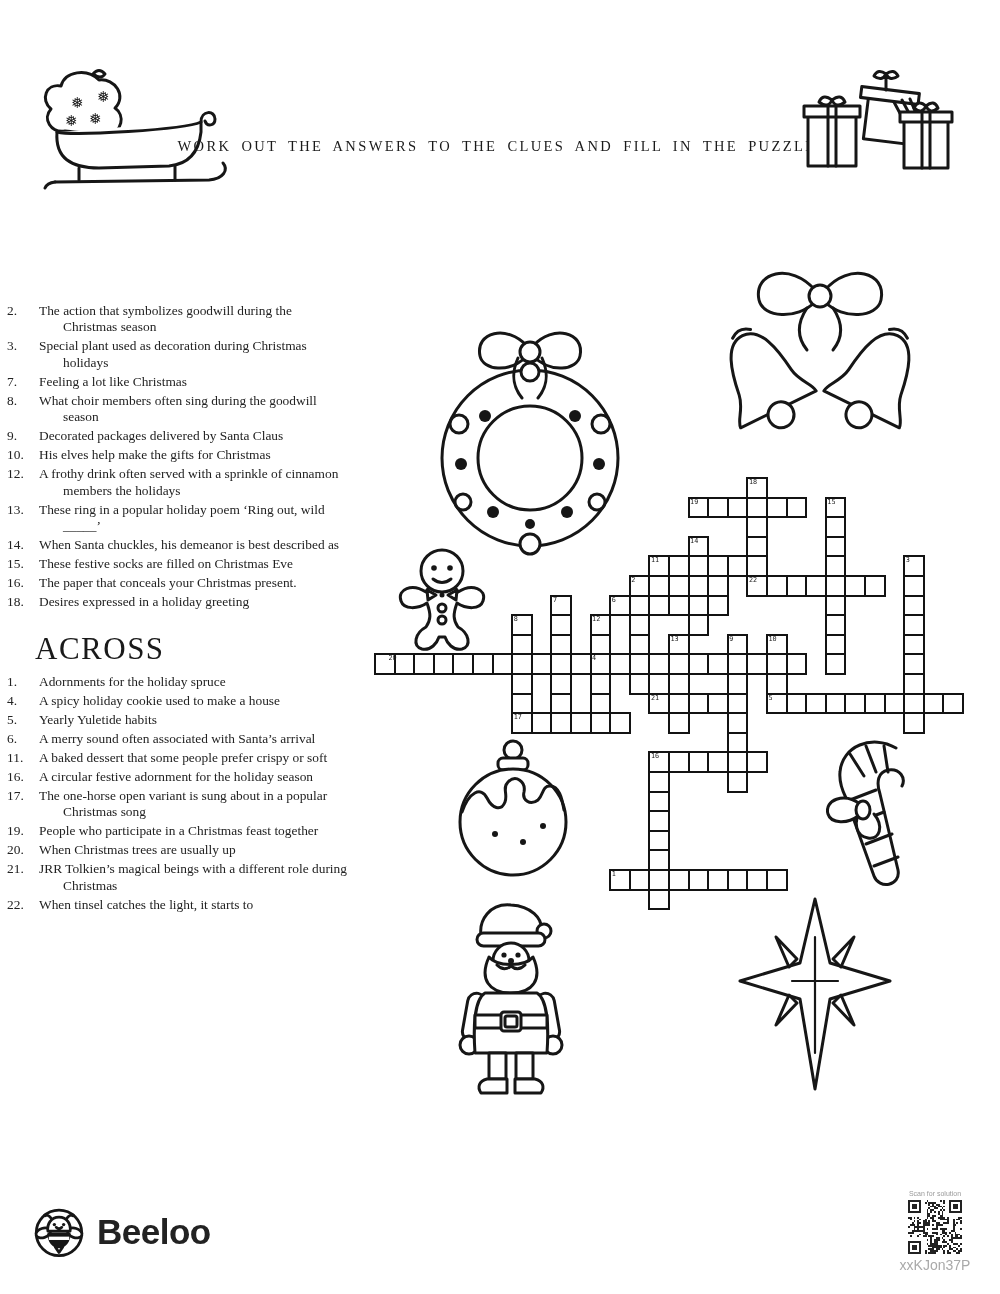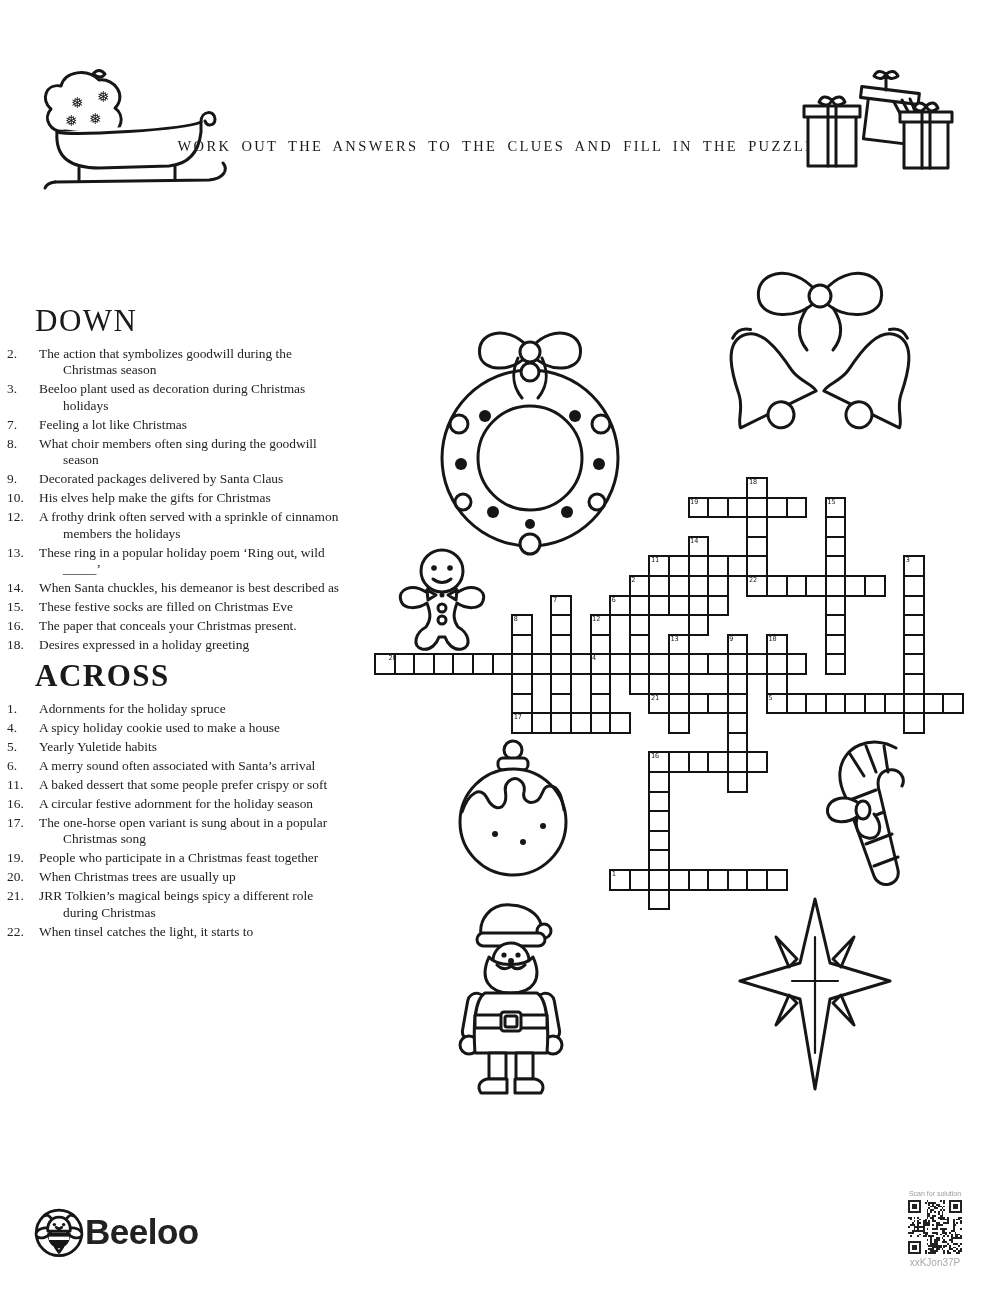--- a/index.html
+++ b/index.html
@@ -10,40 +10,40 @@
   .fillink{fill:#161616;stroke:none;}
   .abs{position:absolute;}
 
   .title{position:absolute;top:64px;left:0;right:0;text-align:center;
          font-size:37px;letter-spacing:6px;font-weight:500;white-space:nowrap;}
   .subtitle{position:absolute;top:138px;left:0;right:0;text-align:center;
             font-size:14.5px;letter-spacing:2.4px;word-spacing:4px;font-weight:500;}
 
   .clues{position:absolute;left:35px;top:303px;width:312px;}
   .clue-heading{font-size:31px;letter-spacing:1.5px;margin:0 0 7px 0;font-weight:500;}
-  .clue-heading.second{margin-top:4px;font-weight:bold;}
+  .clue-heading.second{margin-top:20px;}
   .clue-list{margin:0;padding:0;list-style:none;font-size:13.4px;line-height:1.23;color:#222;}
   .clue-list li{padding-left:28px;text-indent:-28px;margin:0 0 2.5px 0;}
   .clue-num{display:inline-block;min-width:0;margin-right:4px;}
 
   .grid-layer{position:absolute;left:0;top:0;width:1000px;height:1294px;}
   .gcell{position:absolute;width:21.6px;height:21.6px;border:2px solid #131313;
          background:#fff;box-sizing:border-box;}
   .glabel{position:absolute;font-family:"DejaVu Sans Mono",monospace;font-size:6.8px;
           color:#222;line-height:1;z-index:3;}
 
-  .footer-logo{position:absolute;left:33px;top:1206px;display:flex;align-items:center;}
+  .footer-logo{position:absolute;left:33px;top:1206px;display:flex;align-items:center;gap:12px;}
   .brand{font-family:"Liberation Sans",sans-serif;font-weight:700;font-size:35px;
          color:#222;letter-spacing:-0.5px;}
   .copyright{position:absolute;left:0;right:0;top:1252px;text-align:center;
              font-family:"Liberation Sans",sans-serif;font-size:13px;color:#b4b0ad;}
   .qrblock{position:absolute;left:899px;top:1190px;width:72px;text-align:center;
            font-family:"Liberation Sans",sans-serif;color:#9a9a9a;}
   .qr-caption{font-size:7px;margin-bottom:3px;}
-  .qr-code-text{font-size:10px;margin-top:3px;color:#a9a9a9;}
+  .qr-code-text{font-size:14px;margin-top:3px;color:#a9a9a9;}
 </style>
 </head>
 <body>
 
 <div class="page">
 
   <div class="abs" style="left:33px;top:66px;width:202px;height:132px">
     <svg width="202" height="132" viewBox="0 0 202 132">
       <g class="ink" stroke-width="3">
         <path d="M66,14 C54,2 32,5 28,20 C13,17 7,34 18,43 C9,53 18,67 32,65 L74,69 C90,66 92,49 82,42 C94,30 82,12 66,14 Z" fill="#fff"></path>
@@ -78,24 +78,23 @@
         <path d="M30,34 q-9,-7 -13,2 q9,7 13,-2 q9,-7 13,2 q-9,7 -13,-2" fill="#fff"></path>
         <rect x="102" y="54" width="44" height="48" fill="#fff"></rect>
         <rect x="98" y="46" width="52" height="10" fill="#fff"></rect>
         <path d="M120,46 l0,56 M128,46 l0,56"></path>
         <path d="M124,40 q-8,-7 -12,2 q8,7 12,-2 q8,-7 12,2 q-8,7 -12,-2" fill="#fff"></path>
       </g>
     </svg>
   </div>
 
   <div class="clues">
-    <h2 class="clue-heading">DOWN</h2>
     <ul class="clue-list" id="down-list">
         <li><span class="clue-num">2.</span><span>The action that symbolizes goodwill during the Christmas season</span></li>
-        <li><span class="clue-num">3.</span><span>Beeloo plant used as decoration during Christmas holidays</span></li>
+        <li><span class="clue-num">3.</span><span>Special plant used as decoration during Christmas holidays</span></li>
         <li><span class="clue-num">7.</span><span>Feeling a lot like Christmas</span></li>
         <li><span class="clue-num">8.</span><span>What choir members often sing during the goodwill season</span></li>
         <li><span class="clue-num">9.</span><span>Decorated packages delivered by Santa Claus</span></li>
         <li><span class="clue-num">10.</span><span>His elves help make the gifts for Christmas</span></li>
         <li><span class="clue-num">12.</span><span>A frothy drink often served with a sprinkle of cinnamon members the holidays</span></li>
         <li><span class="clue-num">13.</span><span>These ring in a popular holiday poem ‘Ring out, wild _____’</span></li>
         <li><span class="clue-num">14.</span><span>When Santa chuckles, his demeanor is best described as</span></li>
         <li><span class="clue-num">15.</span><span>These festive socks are filled on Christmas Eve</span></li>
         <li><span class="clue-num">16.</span><span>The paper that conceals your Christmas present.</span></li>
         <li><span class="clue-num">18.</span><span>Desires expressed in a holiday greeting</span></li>
@@ -104,21 +103,21 @@
     <ul class="clue-list" id="across-list">
         <li><span class="clue-num">1.</span><span>Adornments for the holiday spruce</span></li>
         <li><span class="clue-num">4.</span><span>A spicy holiday cookie used to make a house</span></li>
         <li><span class="clue-num">5.</span><span>Yearly Yuletide habits</span></li>
         <li><span class="clue-num">6.</span><span>A merry sound often associated with Santa’s arrival</span></li>
         <li><span class="clue-num">11.</span><span>A baked dessert that some people prefer crispy or soft</span></li>
         <li><span class="clue-num">16.</span><span>A circular festive adornment for the holiday season</span></li>
         <li><span class="clue-num">17.</span><span>The one-horse open variant is sung about in a popular Christmas song</span></li>
         <li><span class="clue-num">19.</span><span>People who participate in a Christmas feast together</span></li>
         <li><span class="clue-num">20.</span><span>When Christmas trees are usually up</span></li>
-        <li><span class="clue-num">21.</span><span>JRR Tolkien’s magical beings spicy a different role during Christmas</span></li>
+        <li><span class="clue-num">21.</span><span>JRR Tolkien’s magical beings with a different role during Christmas</span></li>
         <li><span class="clue-num">22.</span><span>When tinsel catches the light, it starts to</span></li>
       </ul>
   </div>
 
   <div class="grid-layer" id="grid">
       <div class="gcell" style="left: 374px; top: 653.4px;"></div>
       <div class="gcell" style="left: 393.6px; top: 653.4px;"></div>
       <div class="gcell" style="left: 413.2px; top: 653.4px;"></div>
       <div class="gcell" style="left: 432.8px; top: 653.4px;"></div>
       <div class="gcell" style="left: 452.4px; top: 653.4px;"></div>

